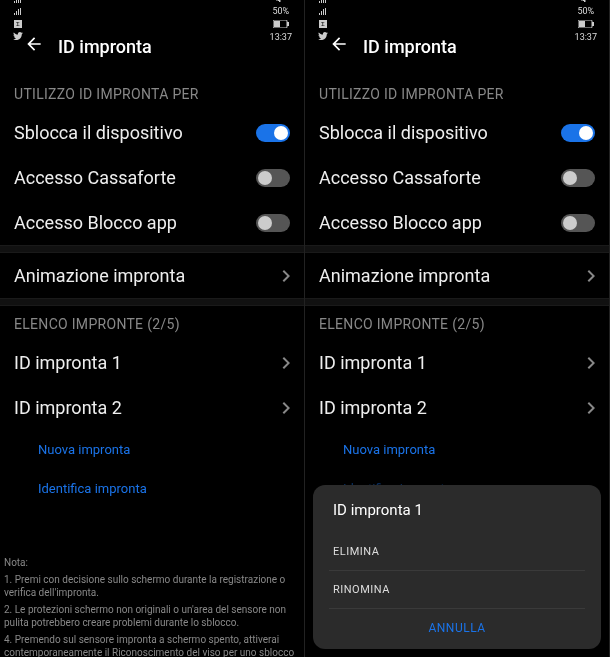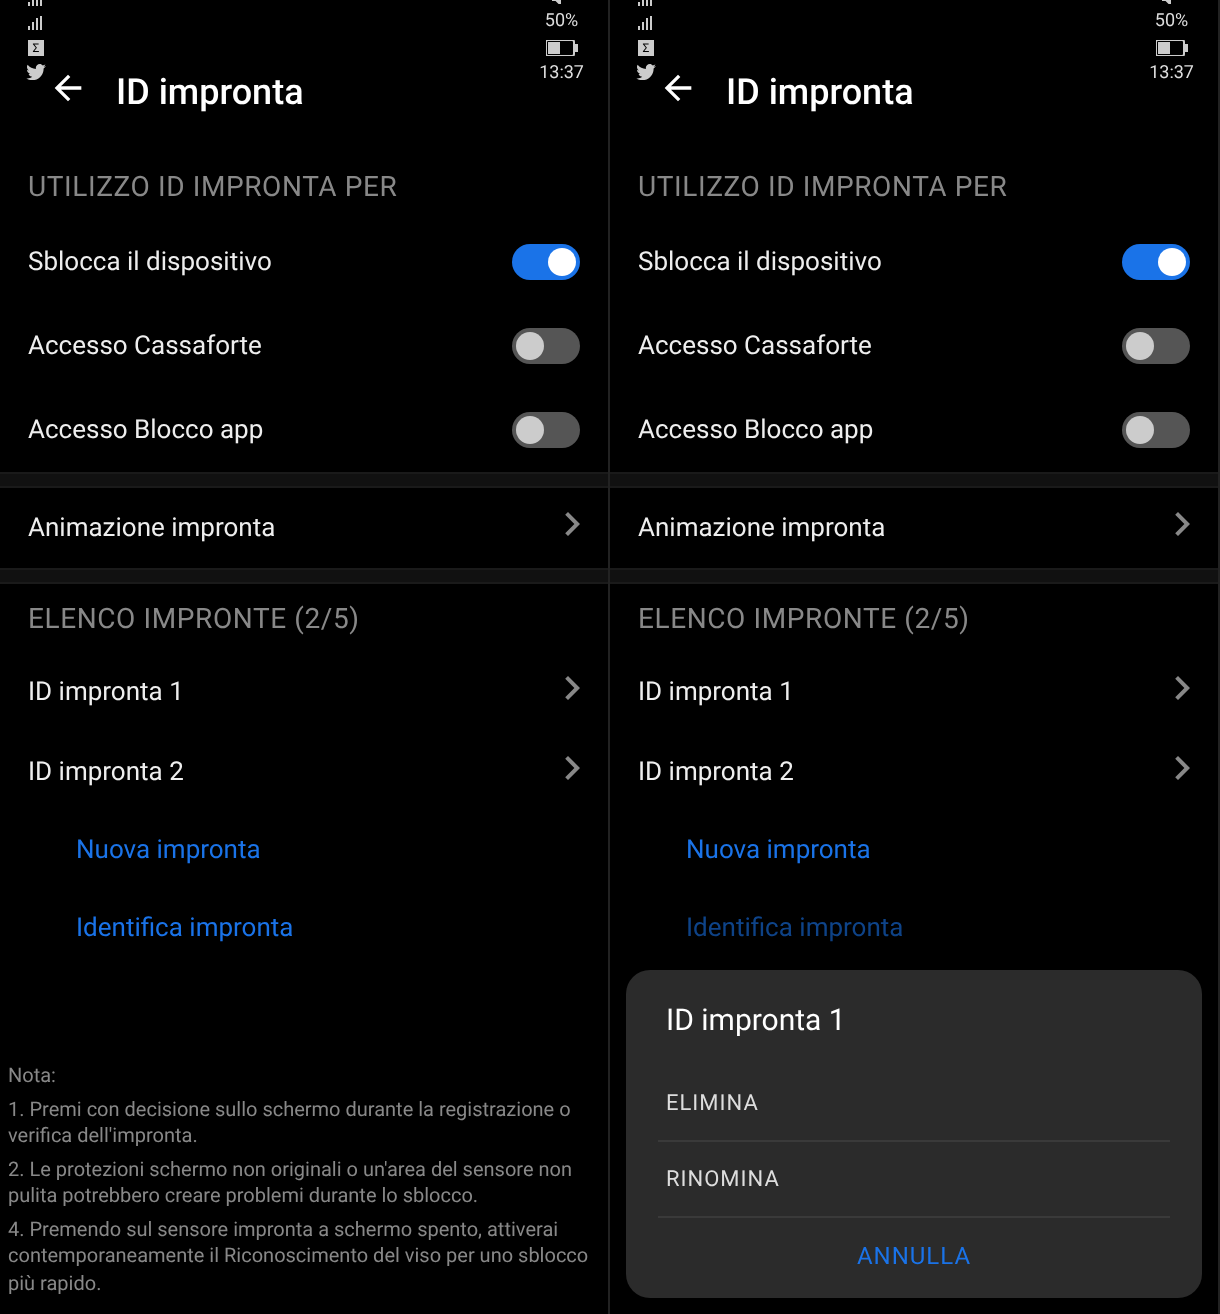--- a/index.html
+++ b/index.html
@@ -42,21 +42,21 @@
     font-size: 14px;
     color: #888;
     padding: 10px 14px 8px;
     letter-spacing: 0.3px;
   }
   .row {
     display: flex;
     align-items: center;
     justify-content: space-between;
     padding: 12px 14px;
-    font-size: 13px;
+    font-size: 18px;
   }
   .row-label { color: #eee; }
   .toggle {
     width: 34px; height: 18px; border-radius: 9px;
     position: relative; background: #555;
   }
   .toggle .knob {
     position: absolute; width: 14px; height: 14px; border-radius: 50%;
     background: #ccc; top: 2px; left: 2px;
   }

